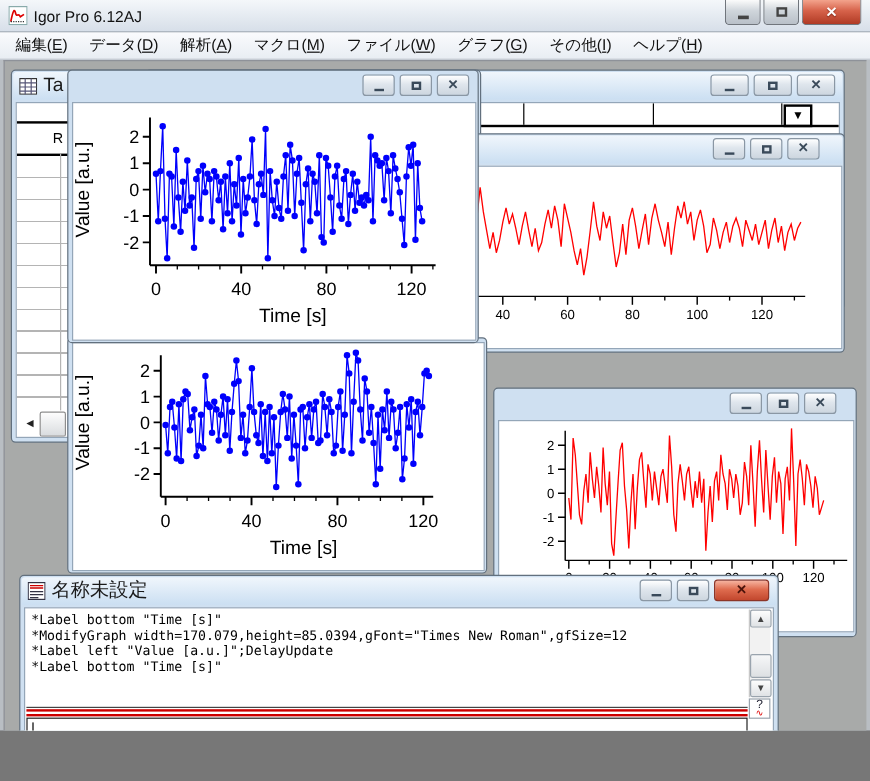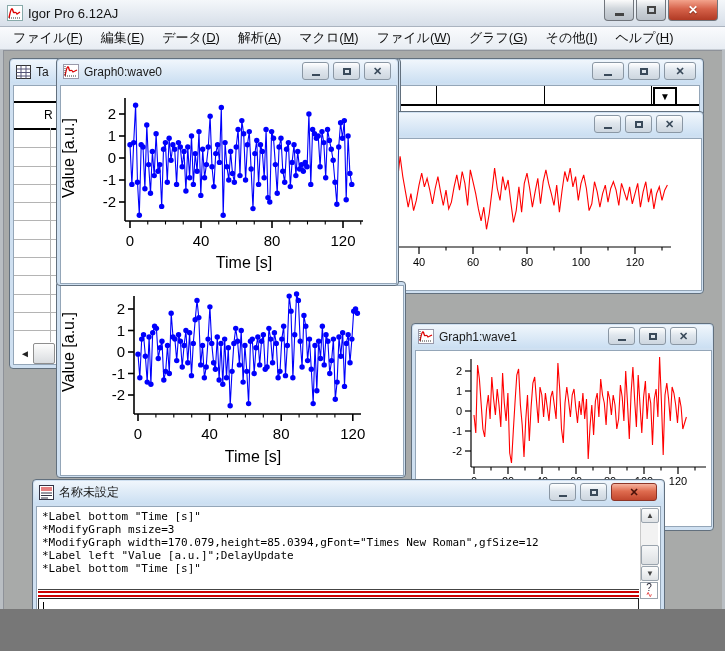--- a/index.html
+++ b/index.html
@@ -34,21 +34,21 @@
   #statusbar{position:absolute;left:3px;top:625px;width:719px;height:23px;background:#f1efec;
     border-top:1px solid #9b9b9b;}
   #status-text{position:absolute;left:8px;top:4px;font-size:12px;color:#222;}
   #status-sep{position:absolute;left:105px;top:2px;width:1px;height:19px;background:#b5b0a9;box-shadow:1px 0 0 #fff;}
   #grip{position:absolute;right:2px;bottom:2px;}
 
   
   .win{position:absolute;background:#cfe0f1;border:1px solid #62707e;border-radius:4px;}
   .titlebar{position:absolute;left:1px;top:1px;right:1px;height:23px;border-radius:3px 3px 0 0;
     background:linear-gradient(#f0f6fc,#cbdff2);display:flex;align-items:center;padding-left:5px;}
-  .titlebar .ttl{font-size:12px;color:#1a1a1a;margin-left:5px;white-space:nowrap;overflow:hidden;}
+  .titlebar .ttl{font-size:16px;color:#1a1a1a;margin-left:5px;white-space:nowrap;overflow:hidden;}
   .wbtn{position:absolute;top:3px;width:27px;height:18px;border:1px solid #8a97a4;border-radius:3px;
     background:linear-gradient(#ffffff,#dfe6ed 45%,#cdd6df);display:flex;align-items:center;justify-content:center;color:#3a4a5a;}
   .wbtn .glyph-min{width:8px;height:2px;background:#3a4a5a;margin-top:7px;}
   .wbtn .glyph-max{width:8px;height:7px;border:2px solid #3a4a5a;}
   .wbtn .glyph-x{font-size:11px;font-weight:bold;color:#3a4a5a;}
   .wbtn.red{background:linear-gradient(#f6b39f,#df6c4f 45%,#c2472e);border-color:#8c3528;}
   .wbtn.red .glyph-x{color:#4a120a;}
   .content{position:absolute;background:#fff;border:1px solid #94a6b8;overflow:hidden;}
 
   
@@ -101,21 +101,20 @@
       <span class="glyph-min"></span>
     </div>
   <div class="cap-btn" id="btn-main-max">
       <span class="glyph-max"></span>
     </div>
   <div class="cap-btn" id="btn-main-close">
       <span class="glyph-x">✕</span>
     </div>
 
   <div id="menubar">
-      <span class="menu-item"><span>ファイル(</span><span class="acc">F</span><span>)</span></span>
       <span class="menu-item"><span>編集(</span><span class="acc">E</span><span>)</span></span>
       <span class="menu-item"><span>データ(</span><span class="acc">D</span><span>)</span></span>
       <span class="menu-item"><span>解析(</span><span class="acc">A</span><span>)</span></span>
       <span class="menu-item"><span>マクロ(</span><span class="acc">M</span><span>)</span></span>
       <span class="menu-item"><span>ファイル(</span><span class="acc">W</span><span>)</span></span>
       <span class="menu-item"><span>グラフ(</span><span class="acc">G</span><span>)</span></span>
       <span class="menu-item"><span>その他(</span><span class="acc">I</span><span>)</span></span>
       <span class="menu-item"><span>ヘルプ(</span><span class="acc">H</span><span>)</span></span>
     </div>
 
@@ -355,28 +354,20 @@
             <circle cx="289.0255" cy="76.75" r="2.7" fill="#0000fc"></circle>
             <circle cx="290.8692" cy="53.1" r="2.7" fill="#0000fc"></circle>
             <circle cx="292.7129" cy="25.15" r="2.7" fill="#0000fc"></circle>
             <circle cx="294.5566" cy="23" r="2.7" fill="#0000fc"></circle>
             <circle cx="296.4003" cy="27.299999999999997" r="2.7" fill="#0000fc"></circle>
           </svg>
       </div>
     </div>
 
     <div class="win" style="left:407px;top:272px;width:303px;height:208px;">
-      <div class="titlebar">
-        <svg width="16" height="15" viewBox="0 0 16 15">
-          <rect x="0.5" y="0.5" width="15" height="14" fill="#fff" stroke="#99a"></rect>
-          <path d="M2,12 C4,2 5,1 6,5 C7,9 8,4 10,8 L14,6" fill="none" stroke="#d00" stroke-width="1.3"></path>
-          <path d="M2,12 H14 M2,2 V12" stroke="#333" stroke-dasharray="1,1" stroke-width="1"></path>
-        </svg>
-        <span class="ttl">Graph1:wave1</span>
-      </div>
       <div class="wbtn" style="left:196px;">
           <span class="glyph-min"></span>
         </div>
       <div class="wbtn" style="left:227px;">
           <span class="glyph-max"></span>
         </div>
       <div class="wbtn" style="left:258px;">
           <span class="glyph-x">✕</span>
         </div>
       <div class="content" style="left:3px;top:26px;width:297px;height:177px;">
@@ -413,28 +404,20 @@
             <line x1="55" y1="40" x2="49" y2="40" stroke="#000" stroke-width="1.2"></line>
             <text x="46" y="43.74" text-anchor="end" font-family="&quot;DejaVu Sans Mono&quot;, monospace" font-size="11" fill="#000">1</text>
             <line x1="55" y1="20" x2="49" y2="20" stroke="#000" stroke-width="1.2"></line>
             <text x="46" y="23.740000000000002" text-anchor="end" font-family="&quot;DejaVu Sans Mono&quot;, monospace" font-size="11" fill="#000">2</text>
             <path d="M58.0,64.0L59.8,82.0L61.6,14.0L63.4,28.0L65.1,52.0L66.9,78.0L68.7,86.0L70.5,58.0L72.3,44.0L74.1,68.0L75.8,26.0L77.6,48.0L79.4,64.0L81.2,38.0L83.0,54.0L84.8,76.0L86.6,22.0L88.3,52.0L90.1,70.0L91.9,42.0L93.7,102.0L95.5,112.0L97.3,80.0L99.1,50.0L100.8,24.0L102.6,18.0L104.4,54.0L106.2,74.0L108.0,106.0L109.8,68.0L111.5,44.0L113.3,90.0L115.1,56.0L116.9,32.0L118.7,26.0L120.5,50.0L122.3,72.0L124.0,36.0L125.8,44.0L127.6,66.0L129.4,42.0L131.2,56.0L133.0,70.0L134.8,46.0L136.5,40.0L138.3,54.0L140.1,68.0L141.9,12.0L143.7,38.0L145.5,78.0L147.3,92.0L149.0,52.0L150.8,36.0L152.6,50.0L154.4,66.0L156.2,44.0L158.0,38.0L159.7,56.0L161.5,72.0L163.3,50.0L165.1,64.0L166.9,42.0L168.7,68.0L170.5,48.0L172.2,108.0L174.0,76.0L175.8,54.0L177.6,84.0L179.4,50.0L181.2,42.0L182.9,66.0L184.7,28.0L186.5,44.0L188.3,52.0L190.1,74.0L191.9,40.0L193.7,48.0L195.4,64.0L197.2,44.0L199.0,54.0L200.8,78.0L202.6,68.0L204.4,34.0L206.2,46.0L207.9,70.0L209.7,20.0L211.5,52.0L213.3,88.0L215.1,42.0L216.9,16.0L218.7,50.0L220.4,76.0L222.2,24.0L224.0,54.0L225.8,82.0L227.6,46.0L229.4,30.0L231.1,68.0L232.9,42.0L234.7,52.0L236.5,94.0L238.3,48.0L240.1,38.0L241.9,66.0L243.6,6.0L245.4,50.0L247.2,104.0L249.0,44.0L250.8,32.0L252.6,48.0L254.3,70.0L256.1,36.0L257.9,42.0L259.7,54.0L261.5,72.0L263.3,46.0L265.1,56.0L266.8,78.0L268.6,72.0L270.4,66.0" fill="none" stroke="#ff0000" stroke-width="1.1"></path>
           </svg>
       </div>
     </div>
 
     <div class="win" style="left:52px;top:7px;width:343px;height:228px;">
-      <div class="titlebar">
-        <svg width="16" height="15" viewBox="0 0 16 15">
-          <rect x="0.5" y="0.5" width="15" height="14" fill="#fff" stroke="#99a"></rect>
-          <path d="M2,12 C4,2 5,1 6,5 C7,9 8,4 10,8 L14,6" fill="none" stroke="#d00" stroke-width="1.3"></path>
-          <path d="M2,12 H14 M2,2 V12" stroke="#333" stroke-dasharray="1,1" stroke-width="1"></path>
-        </svg>
-        <span class="ttl">Graph0:wave0</span>
-      </div>
       <div class="wbtn" style="left:245px;">
           <span class="glyph-min"></span>
         </div>
       <div class="wbtn" style="left:276px;">
           <span class="glyph-max"></span>
         </div>
       <div class="wbtn" style="left:307px;">
           <span class="glyph-x">✕</span>
         </div>
       <div class="content" style="left:3px;top:26px;width:337px;height:199px;">
@@ -589,42 +572,41 @@
             <circle cx="281.4675" cy="52.2" r="2.7" fill="#0000fc"></circle>
             <circle cx="283.33124999999995" cy="34.6" r="2.7" fill="#0000fc"></circle>
             <circle cx="285.19500000000005" cy="113.8" r="2.7" fill="#0000fc"></circle>
             <circle cx="287.05875000000003" cy="50" r="2.7" fill="#0000fc"></circle>
             <circle cx="288.9225" cy="87.4" r="2.7" fill="#0000fc"></circle>
             <circle cx="290.78625" cy="98.4" r="2.7" fill="#0000fc"></circle>
           </svg>
       </div>
     </div>
 
-    <div class="win" style="left:12px;top:428px;width:633px;height:142px;margin-left:16px;">
+    <div class="win" style="left:12px;top:428px;width:633px;height:142px;">
       <div class="titlebar">
         <svg width="15" height="15" viewBox="0 0 15 15">
           <rect x="0.5" y="0.5" width="14" height="14" fill="#fff" stroke="#334"></rect>
           <path d="M2,3 H13 M2,5 H13" stroke="#c00" stroke-width="1.2"></path>
           <path d="M2,8 H13 M2,10.5 H13 M2,13 H9" stroke="#334" stroke-width="1"></path>
         </svg>
         <span class="ttl">名称未設定</span>
       </div>
       <div class="wbtn" style="left:516px;">
           <span class="glyph-min"></span>
         </div>
       <div class="wbtn" style="left:547px;">
           <span class="glyph-max"></span>
         </div>
       <div class="wbtn red" style="left:578px;width:46px;">
           <span class="glyph-x">✕</span>
         </div>
       <div class="content" style="left:3px;top:26px;right:3px;bottom:2px;">
         <div id="cmd-history">
             <div class="hist-line">*Label bottom "Time [s]"</div>
-            <div class="hist-line">*ModifyGraph msize=3</div>
             <div class="hist-line">*ModifyGraph width=170.079,height=85.0394,gFont="Times New Roman",gfSize=12</div>
             <div class="hist-line">*Label left "Value [a.u.]";DelayUpdate</div>
             <div class="hist-line">*Label bottom "Time [s]"</div>
           </div>
         <div id="cmd-scroll">
           <div class="sbtn" style="top:0;">
               <span>▲</span>
             </div>
           <div id="cmd-thumb"></div>
           <div class="sbtn" style="top:58px;">

